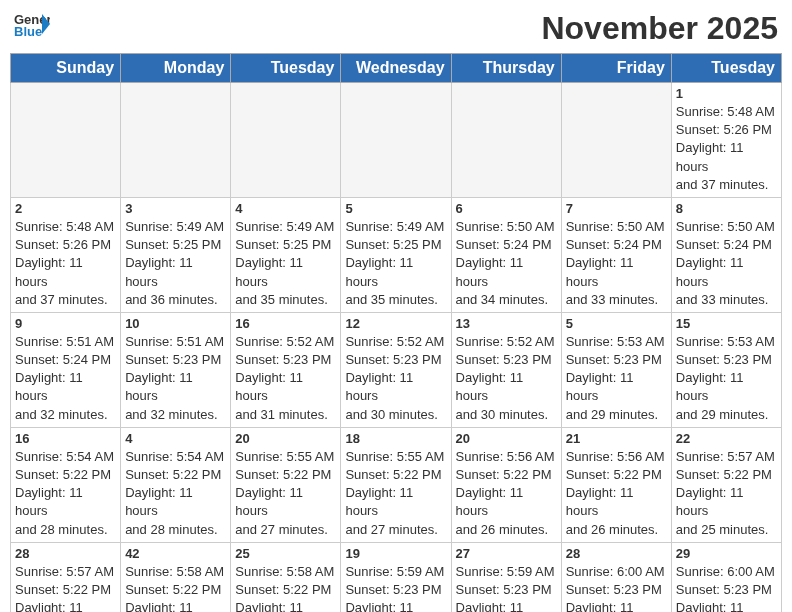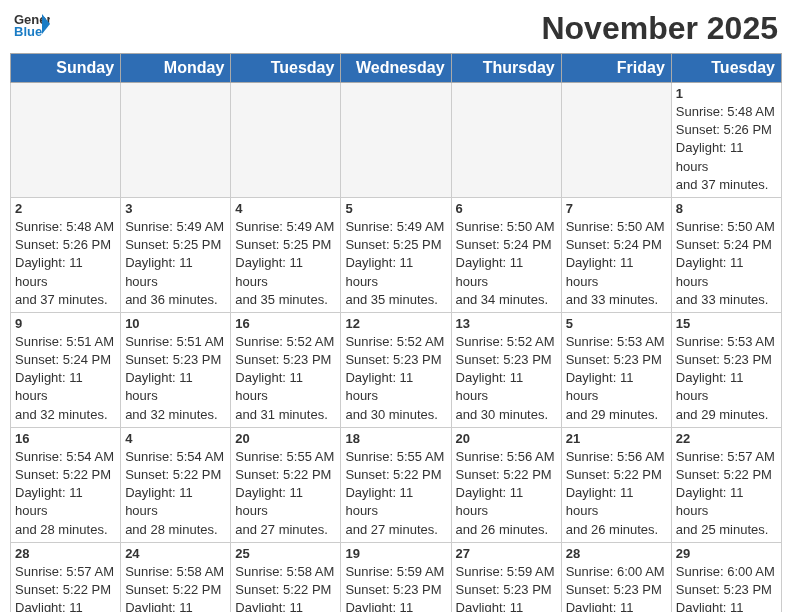--- a/index.html
+++ b/index.html
@@ -274,21 +274,21 @@
       </tr>
       <tr>
         <td>
           <div class="day-num">28</div>
           <div class="day-info" style="white-space: pre-line;">Sunrise: 5:57 AM
 Sunset: 5:22 PM
 Daylight: 11 hours
 and 25 minutes.</div>
         </td>
         <td>
-          <div class="day-num">24</div>
+          <div class="day-num">42</div>
           <div class="day-info" style="white-space: pre-line;">Sunrise: 5:58 AM
 Sunset: 5:22 PM
 Daylight: 11 hours
 and 24 minutes.</div>
         </td>
         <td>
           <div class="day-num">25</div>
           <div class="day-info" style="white-space: pre-line;">Sunrise: 5:58 AM
 Sunset: 5:22 PM
 Daylight: 11 hours

